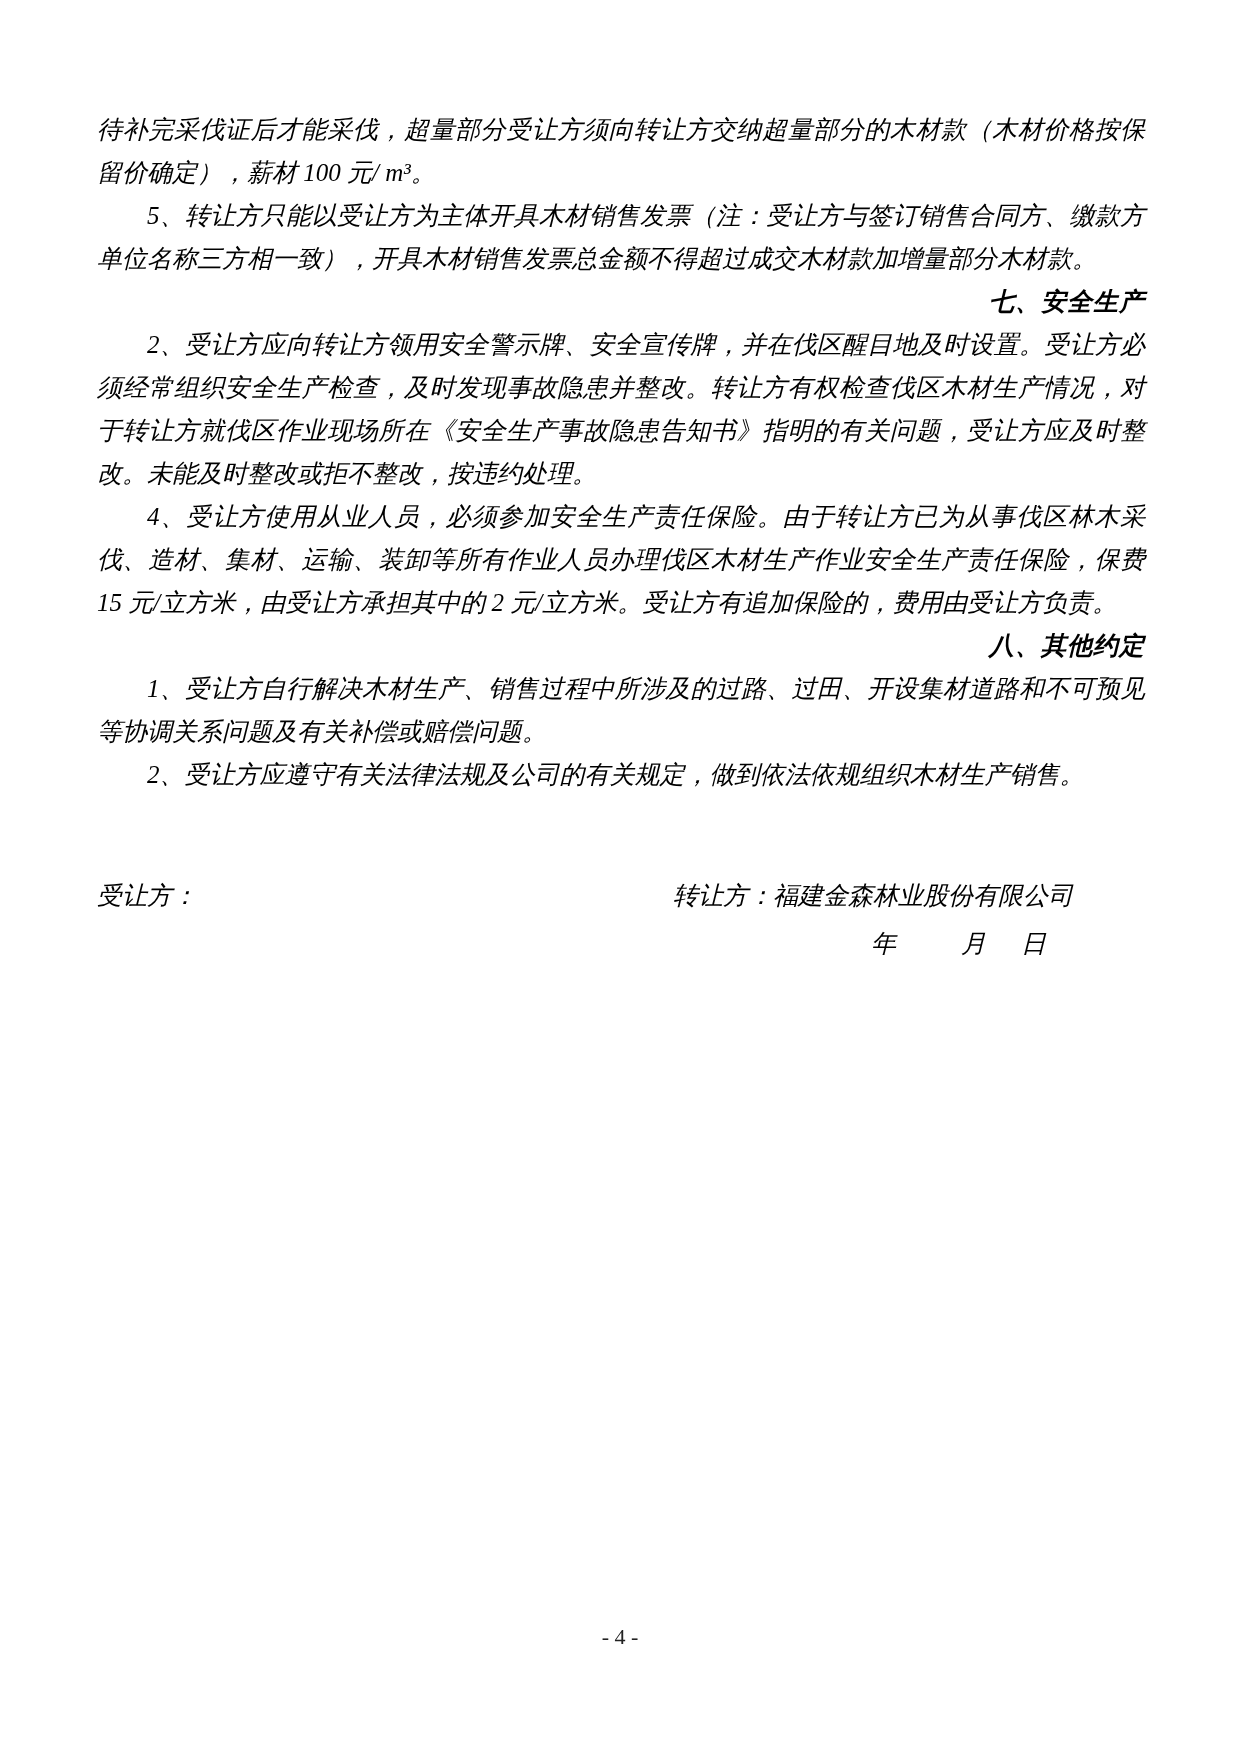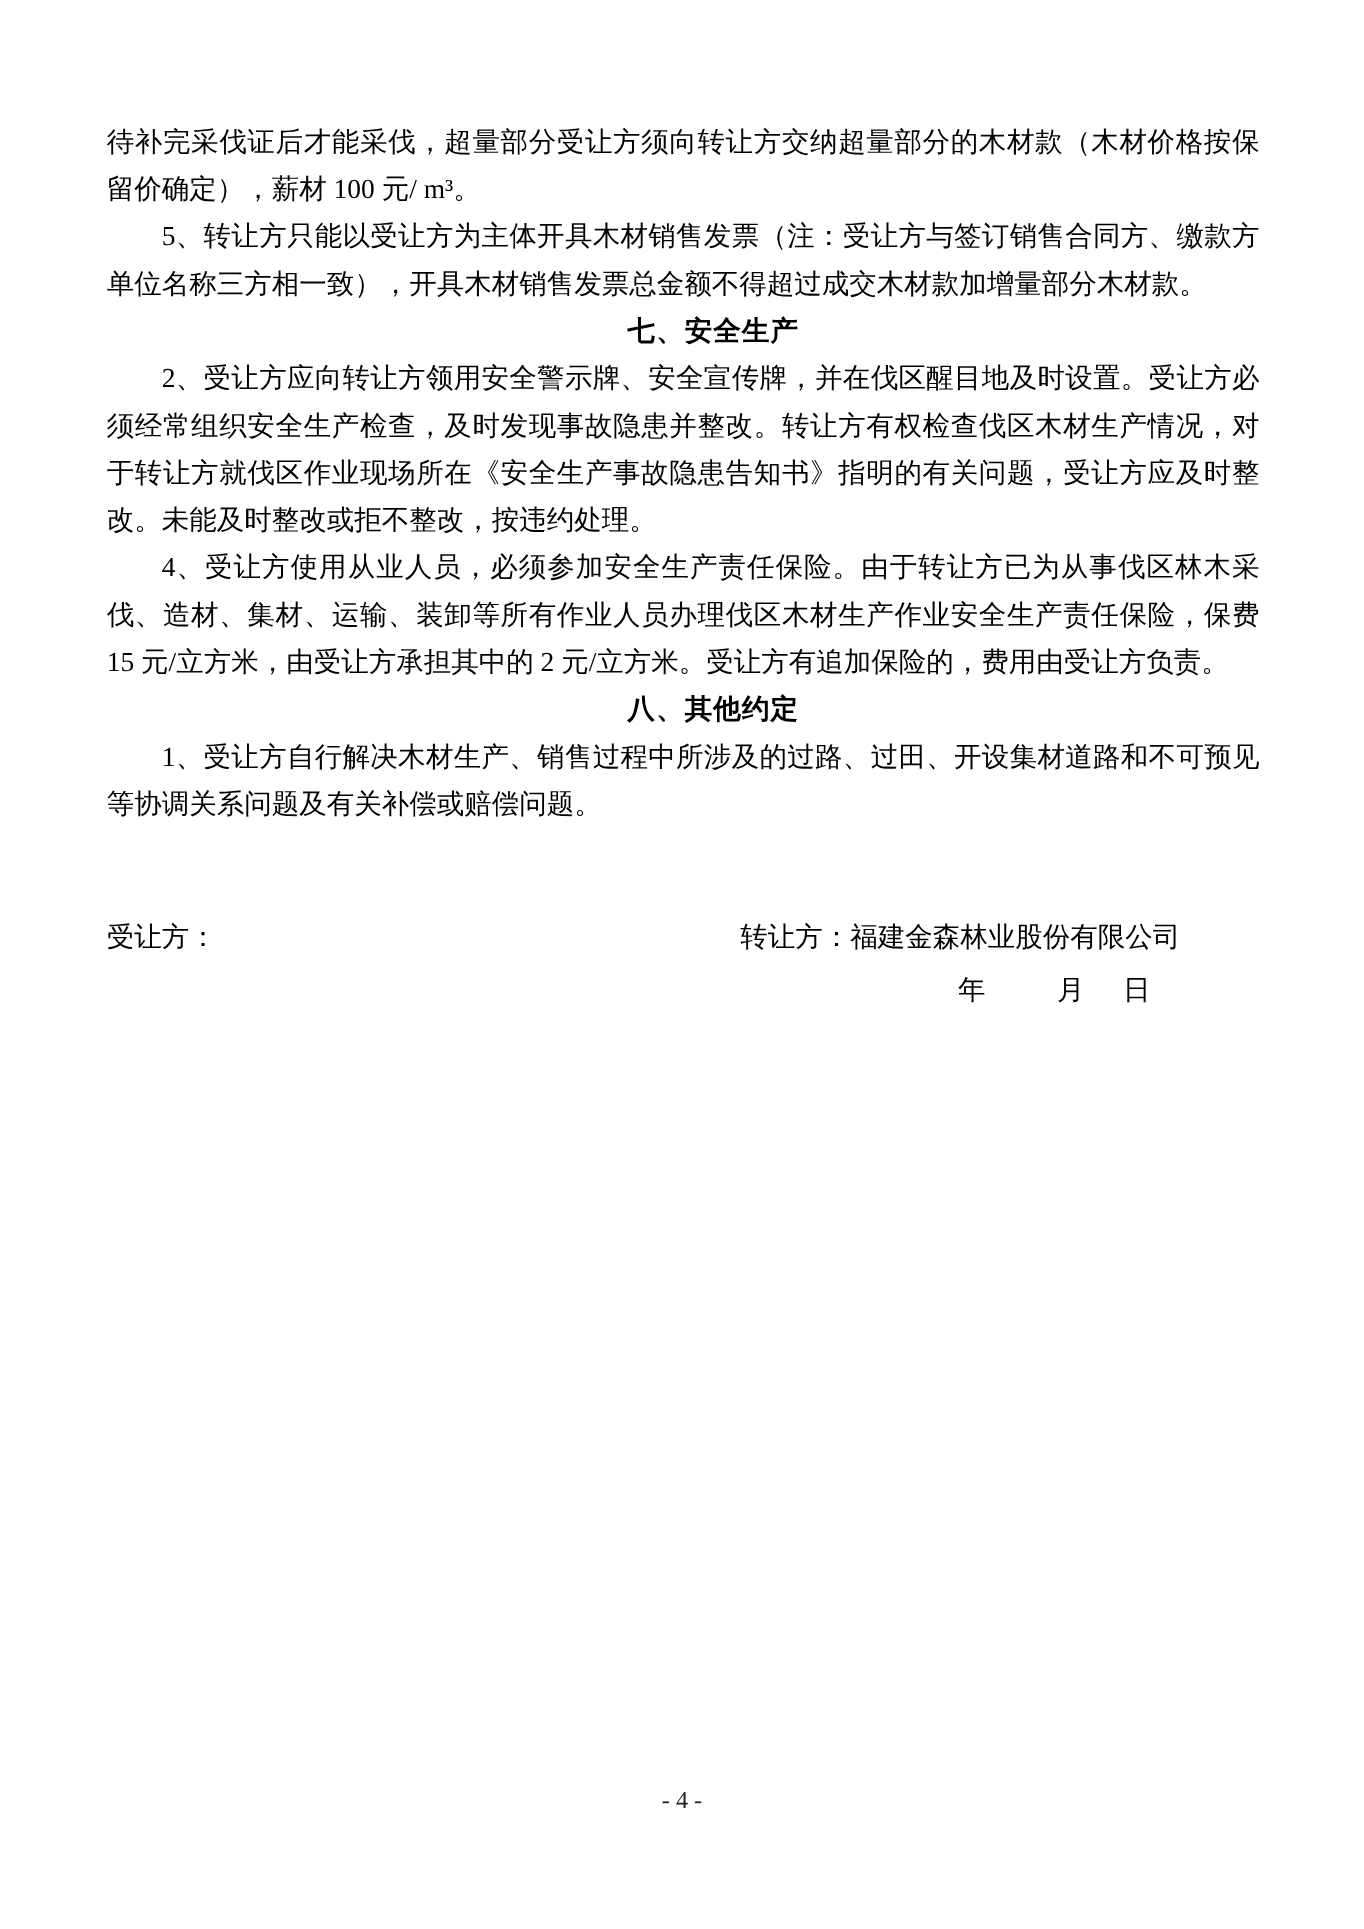--- a/index.html
+++ b/index.html
@@ -16,35 +16,36 @@
     font-family: "Liberation Serif", "DejaVu Serif", serif;
     color: #000000;
   }
   .doc {
     position: absolute;
     left: 97px;
     top: 108px;
     width: 1048px;
     font-size: 25px;
     line-height: 43px;
+    font-style: italic;
   }
   .para {
     margin: 0;
     text-align: justify;
     text-justify: inter-ideograph;
     letter-spacing: 0px;
   }
   .para.indent {
     text-indent: 2em;
   }
   .para.heading {
     font-family: "Liberation Sans", "DejaVu Sans", sans-serif;
     font-weight: bold;
     text-indent: 2.2em;
-    text-align: center;
+    text-align: right;
     letter-spacing: 1px;
   }
   .sig-row {
     position: relative;
     margin-top: 78px;
     height: 43px;
   }
   .sig-left {
     position: absolute;
     left: 0;
@@ -81,20 +82,21 @@
 <div class="page">
   <div class="doc">
 
     <p class="para plain">待补完采伐证后才能采伐，超量部分受让方须向转让方交纳超量部分的木材款（木材价格按保留价确定），薪材 100 元/ m³。</p>
     <p class="para indent">5、转让方只能以受让方为主体开具木材销售发票（注：受让方与签订销售合同方、缴款方单位名称三方相一致），开具木材销售发票总金额不得超过成交木材款加增量部分木材款。</p>
     <p class="para heading">七、安全生产</p>
     <p class="para indent">2、受让方应向转让方领用安全警示牌、安全宣传牌，并在伐区醒目地及时设置。受让方必须经常组织安全生产检查，及时发现事故隐患并整改。转让方有权检查伐区木材生产情况，对于转让方就伐区作业现场所在《安全生产事故隐患告知书》指明的有关问题，受让方应及时整改。未能及时整改或拒不整改，按违约处理。</p>
     <p class="para indent">4、受让方使用从业人员，必须参加安全生产责任保险。由于转让方已为从事伐区林木采伐、造材、集材、运输、装卸等所有作业人员办理伐区木材生产作业安全生产责任保险，保费 15 元/立方米，由受让方承担其中的 2 元/立方米。受让方有追加保险的，费用由受让方负责。</p>
     <p class="para heading">八、其他约定</p>
     <p class="para indent">1、受让方自行解决木材生产、销售过程中所涉及的过路、过田、开设集材道路和不可预见等协调关系问题及有关补偿或赔偿问题。</p>
+    <p class="para indent">2、受让方应遵守有关法律法规及公司的有关规定，做到依法依规组织木材生产销售。</p>
 
     <div class="sig-row">
       <span class="sig-left">受让方：</span>
       <span class="sig-right">转让方：福建金森林业股份有限公司</span>
     </div>
 
     <div class="date-row">
       <span class="date-year">年</span>
       <span class="date-month">月</span>
       <span class="date-day">日</span>

